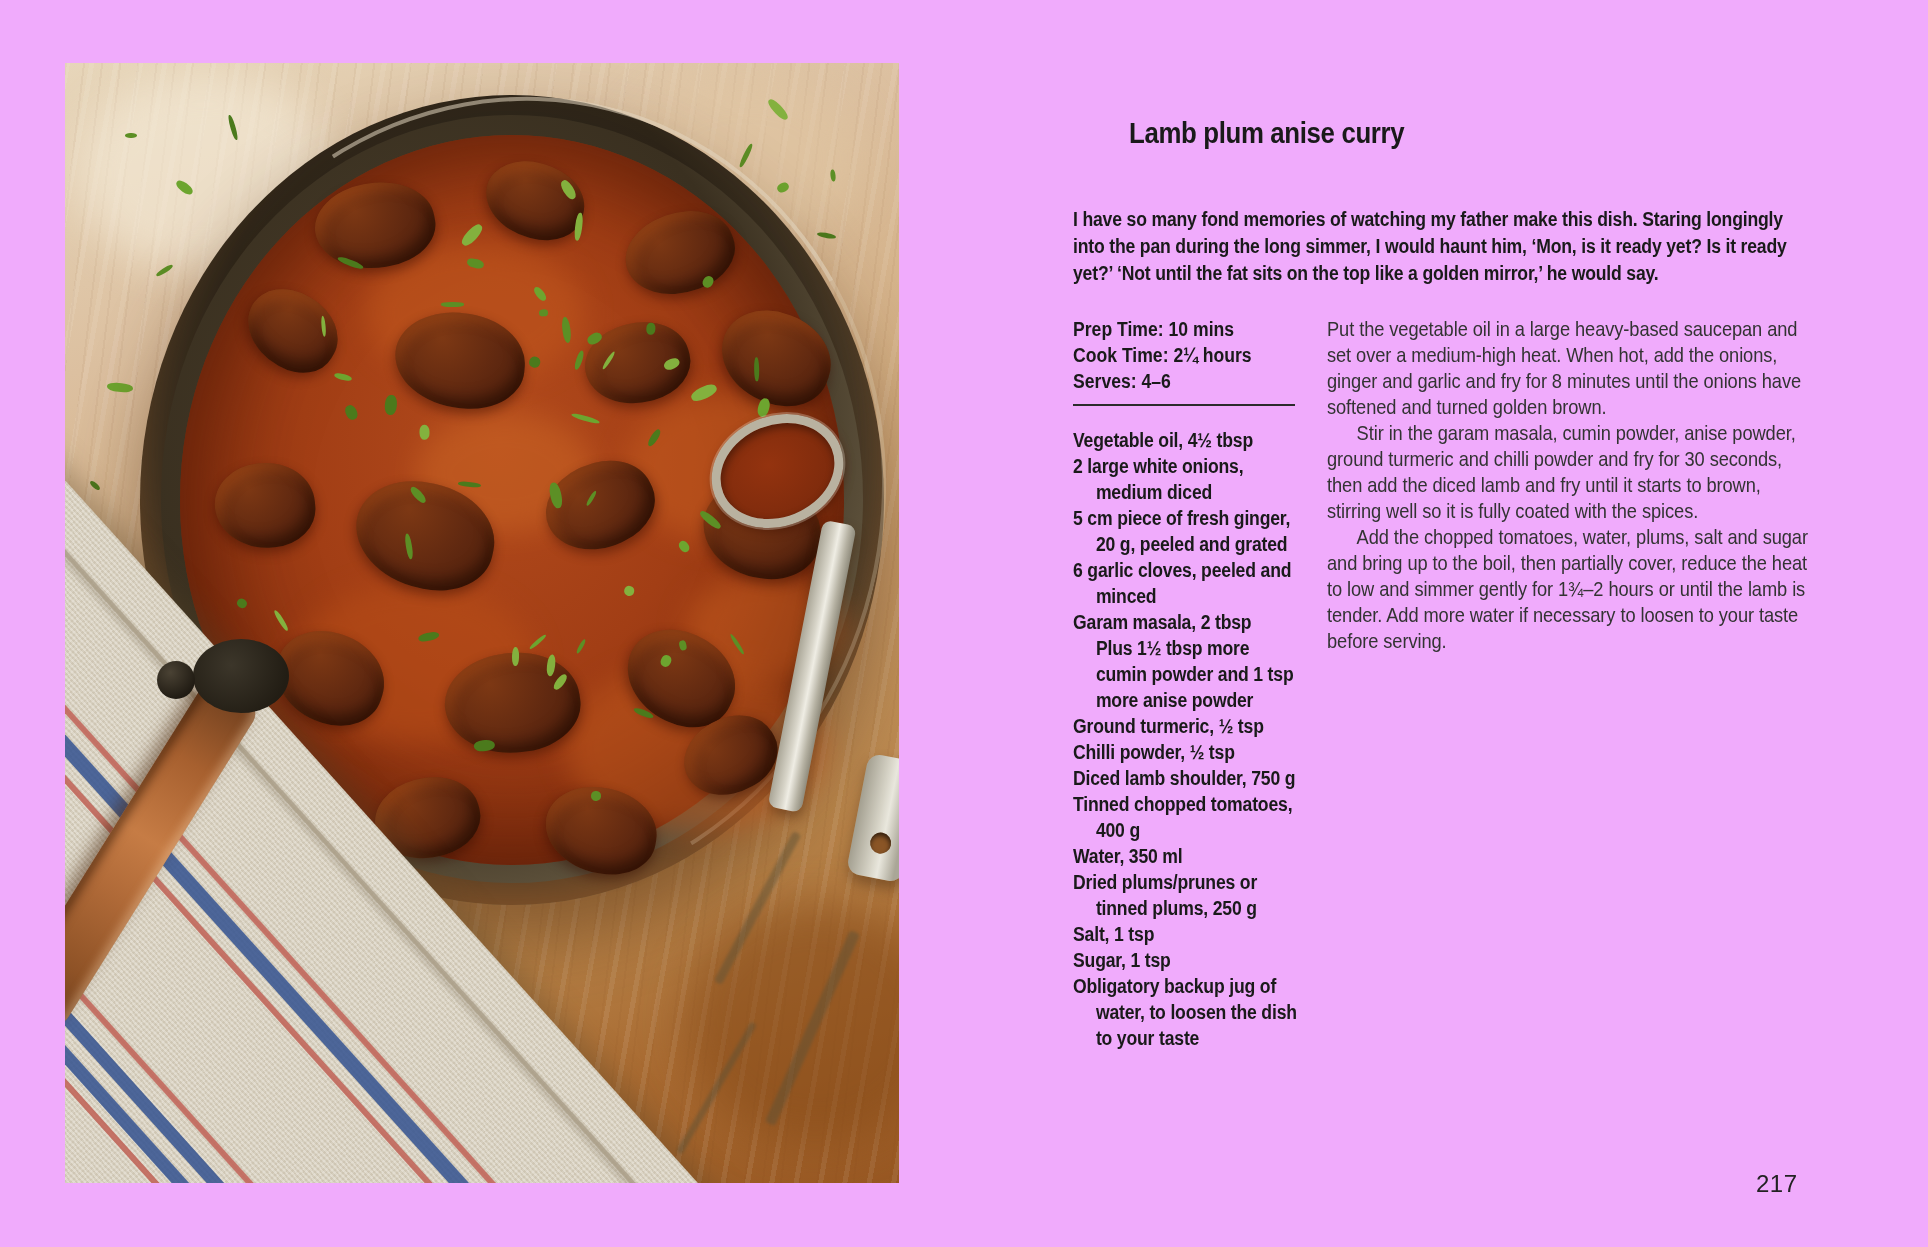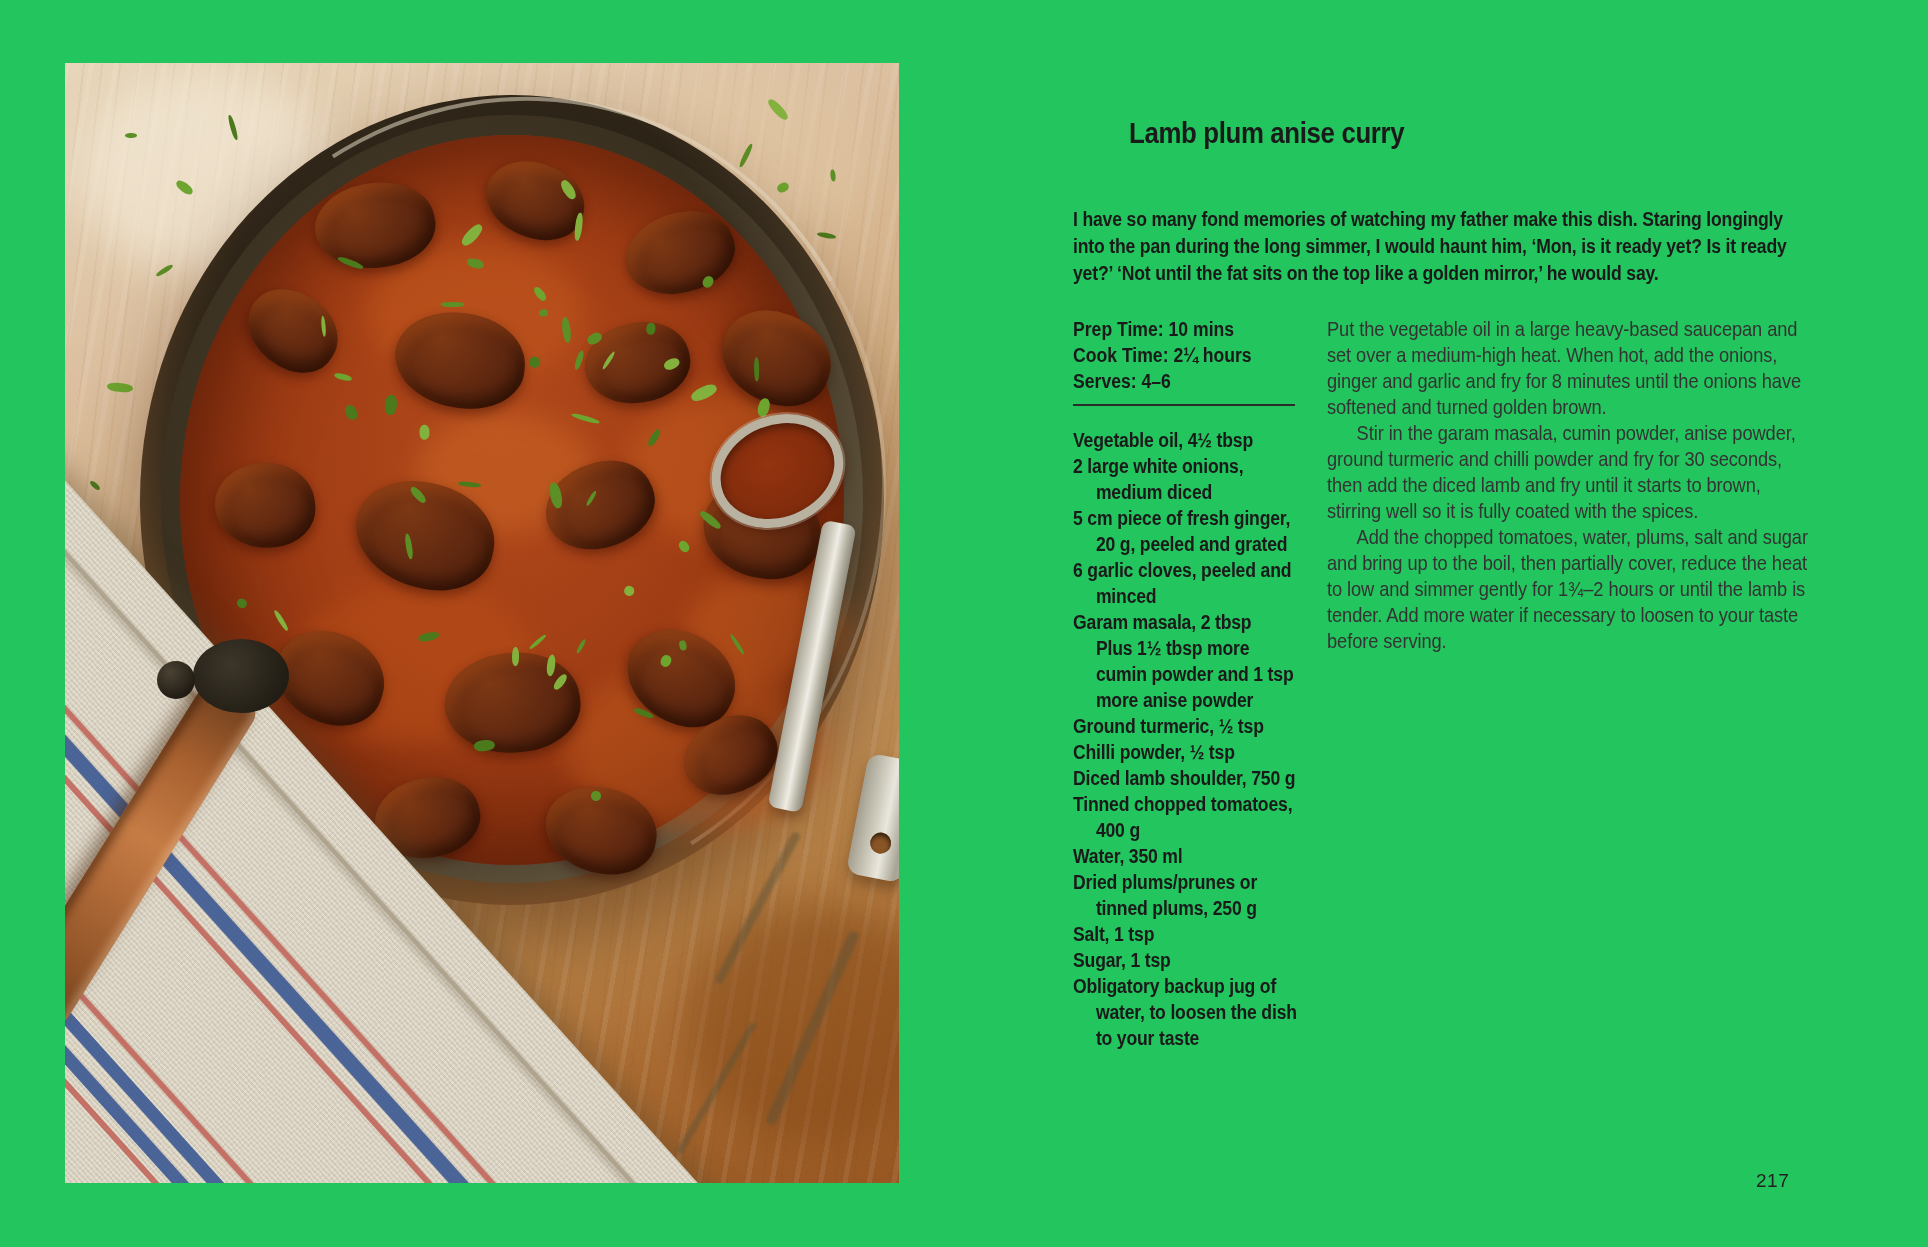--- a/index.html
+++ b/index.html
@@ -1,35 +1,35 @@
 <!DOCTYPE html>
 <html><head>
 <meta charset="utf-8">
 <style>
   html,body{margin:0;padding:0;background:#ffffff;}
-  .canvas{position:relative;width:1928px;height:1247px;background:#22c55e;overflow:hidden;
+  .canvas{position:relative;width:1928px;height:1247px;background:#f0abfc;overflow:hidden;
           font-family:"Liberation Sans", sans-serif;color:#1a1a1a;}
 
   
   .squeeze{transform:scaleX(0.88);transform-origin:0 0;}
   .recipe-title{position:absolute;left:1129px;top:96px;font-size:30px;font-weight:bold;
                 letter-spacing:-0.4px;white-space:nowrap;transform:scaleX(0.86);transform-origin:0 0;}
   .intro{position:absolute;left:1073px;top:186px;width:816px;font-size:20px;font-weight:bold;
          line-height:27px;letter-spacing:-0.2px;}
   .meta{position:absolute;left:1073px;top:316px;font-size:20px;font-weight:bold;line-height:26px;}
   .divider{position:absolute;left:1073px;top:404px;width:222px;height:2px;background:#2b2b2b;}
   .ingredients{position:absolute;left:1073px;top:427px;width:262px;font-size:20px;font-weight:bold;
                line-height:26px;letter-spacing:-0.2px;}
   .ingredients .ing{padding-left:26px;text-indent:-26px;}
   .ingredients .ing.sub{text-indent:0;}
   .method{position:absolute;left:1327px;top:316px;width:560px;font-size:21px;line-height:26px;
           color:#333333;letter-spacing:-0.1px;transform:scaleX(0.87);transform-origin:0 0;}
   .method p{margin:0;}
   .method p.ind{text-indent:34px;}
-  .page-number{position:absolute;left:1756px;top:1170px;font-size:19px;color:#222;letter-spacing:0.5px;}
+  .page-number{position:absolute;left:1756px;top:1170px;font-size:24px;color:#222;letter-spacing:0.5px;}
 
   
   .photo{position:absolute;left:65px;top:63px;width:834px;height:1120px;overflow:hidden;
          background:linear-gradient(160deg,#e7d6ba 0%,#dcc0a0 22%,#d2ae83 42%,#c79a66 58%,
                      #b8854b 72%,#a86a31 86%,#975722 100%);}
   .wood-grain{position:absolute;inset:0;z-index:1;opacity:.5;
      background:
        repeating-linear-gradient(100deg, rgba(255,255,255,.16) 0 5px, rgba(0,0,0,0) 5px 24px),
        repeating-linear-gradient(97deg, rgba(120,70,30,.10) 0 2px, rgba(0,0,0,0) 2px 18px);}
   .wood-patch{position:absolute;z-index:1;border-radius:50%;filter:blur(22px);}

